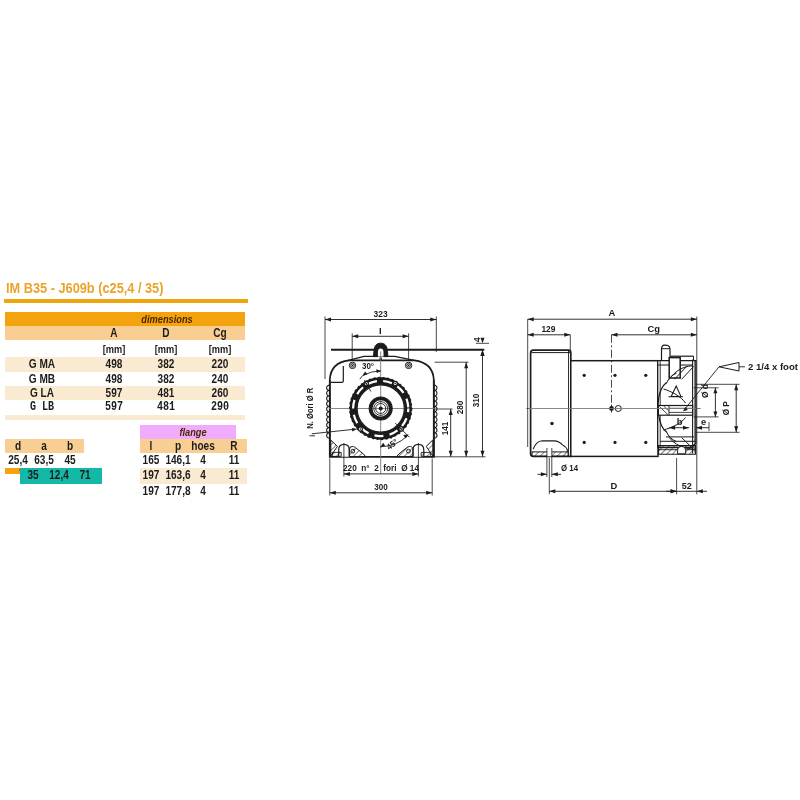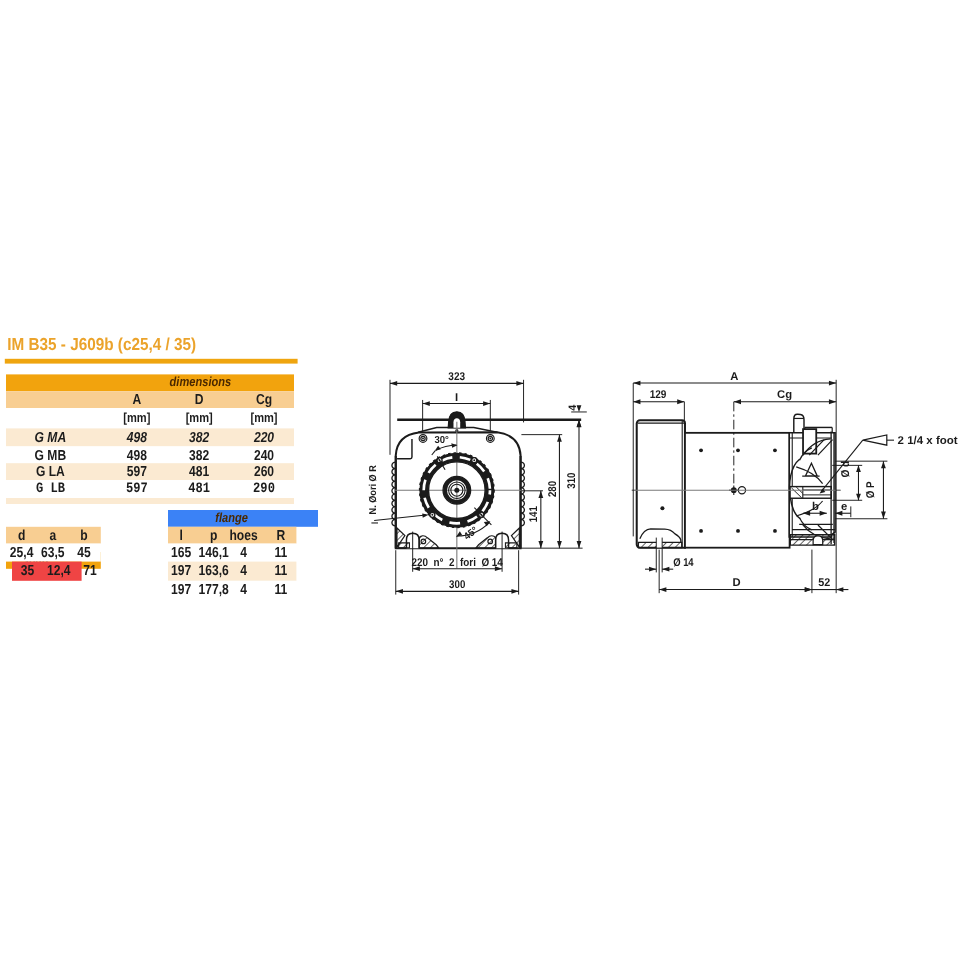--- a/index.html
+++ b/index.html
@@ -26,21 +26,21 @@
   <span class="c n12" style="left:161.3px;line-height:14.6px;">D</span>
   <span class="c n12" style="left:214.5px;line-height:14.6px;">Cg</span>
 </div>
 
 <div class="row" style="left:5px;top:340.5px;width:240px;height:16.7px;background:#fff;">
   <span class="c n11" style="left:108.6px;">[mm]</span>
   <span class="c n11" style="left:161.3px;">[mm]</span>
   <span class="c n11" style="left:214.5px;">[mm]</span>
 </div>
 
-<div class="row" style="left:5px;top:357.2px;width:240px;height:14.4px;background:#FBEAD2;font-style:italic;">
+<div class="row" style="left:5px;top:357.2px;width:240px;height:14.4px;background:#FBEAD2;">
   <span class="c n12" style="left:37px;">G MA</span>
   <span class="c n12" style="left:108.6px;">498</span>
   <span class="c n12" style="left:161.3px;">382</span>
   <span class="c n12" style="left:214.5px;">220</span>
 </div>
 
 <div class="row" style="left:5px;top:371.6px;width:240px;height:14.4px;background:#fff;">
   <span class="c n12" style="left:37px;">G MB</span>
   <span class="c n12" style="left:108.6px;">498</span>
   <span class="c n12" style="left:161.3px;">382</span>
@@ -72,27 +72,27 @@
   <span class="c n12" style="left:39px;line-height:14.2px;">a</span>
   <span class="c n12" style="left:64.5px;line-height:14.2px;">b</span>
 </div>
 
 <div class="row" style="left:5px;top:452.7px;width:78.5px;height:15.5px;background:#fff;">
   <span class="c n12" style="left:13px;line-height:15.5px;">25,4</span>
   <span class="c n12" style="left:39px;line-height:15.5px;">63,5</span>
   <span class="c n12" style="left:65px;line-height:15.5px;">45</span>
 </div>
 
-<div class="row" style="left:10px;top:468.2px;width:58px;height:15.4px;background:#ef4444;">
+<div class="row" style="left:20px;top:468.2px;width:82px;height:15.4px;background:#14b8a6;">
   <span class="c n12" style="left:13px;line-height:15.4px;">35</span>
   <span class="c n12" style="left:39px;line-height:15.4px;">12,4</span>
   <span class="c n12" style="left:65px;line-height:15.4px;">71</span>
 </div>
 
-<div class="row" style="left:140px;top:425px;width:125px;height:14.3px;background:#3b82f6;">
+<div class="row" style="left:140px;top:425px;width:96px;height:14.3px;background:#f0abfc;">
   <span class="c" style="left:53px;font-size:11px;line-height:14.3px;font-style:italic;color:#4A2800;">flange</span>
 </div>
 
 <div class="row" style="left:140px;top:438.5px;width:107.3px;height:14.2px;background:#F8CE92;">
   <span class="c n12" style="left:11px;line-height:14.2px;">l</span>
   <span class="c n12" style="left:37.5px;line-height:14.2px;">p</span>
   <span class="c n12" style="left:63px;line-height:14.2px;">hoes</span>
   <span class="c n12" style="left:93.5px;line-height:14.2px;">R</span>
 </div>
 

